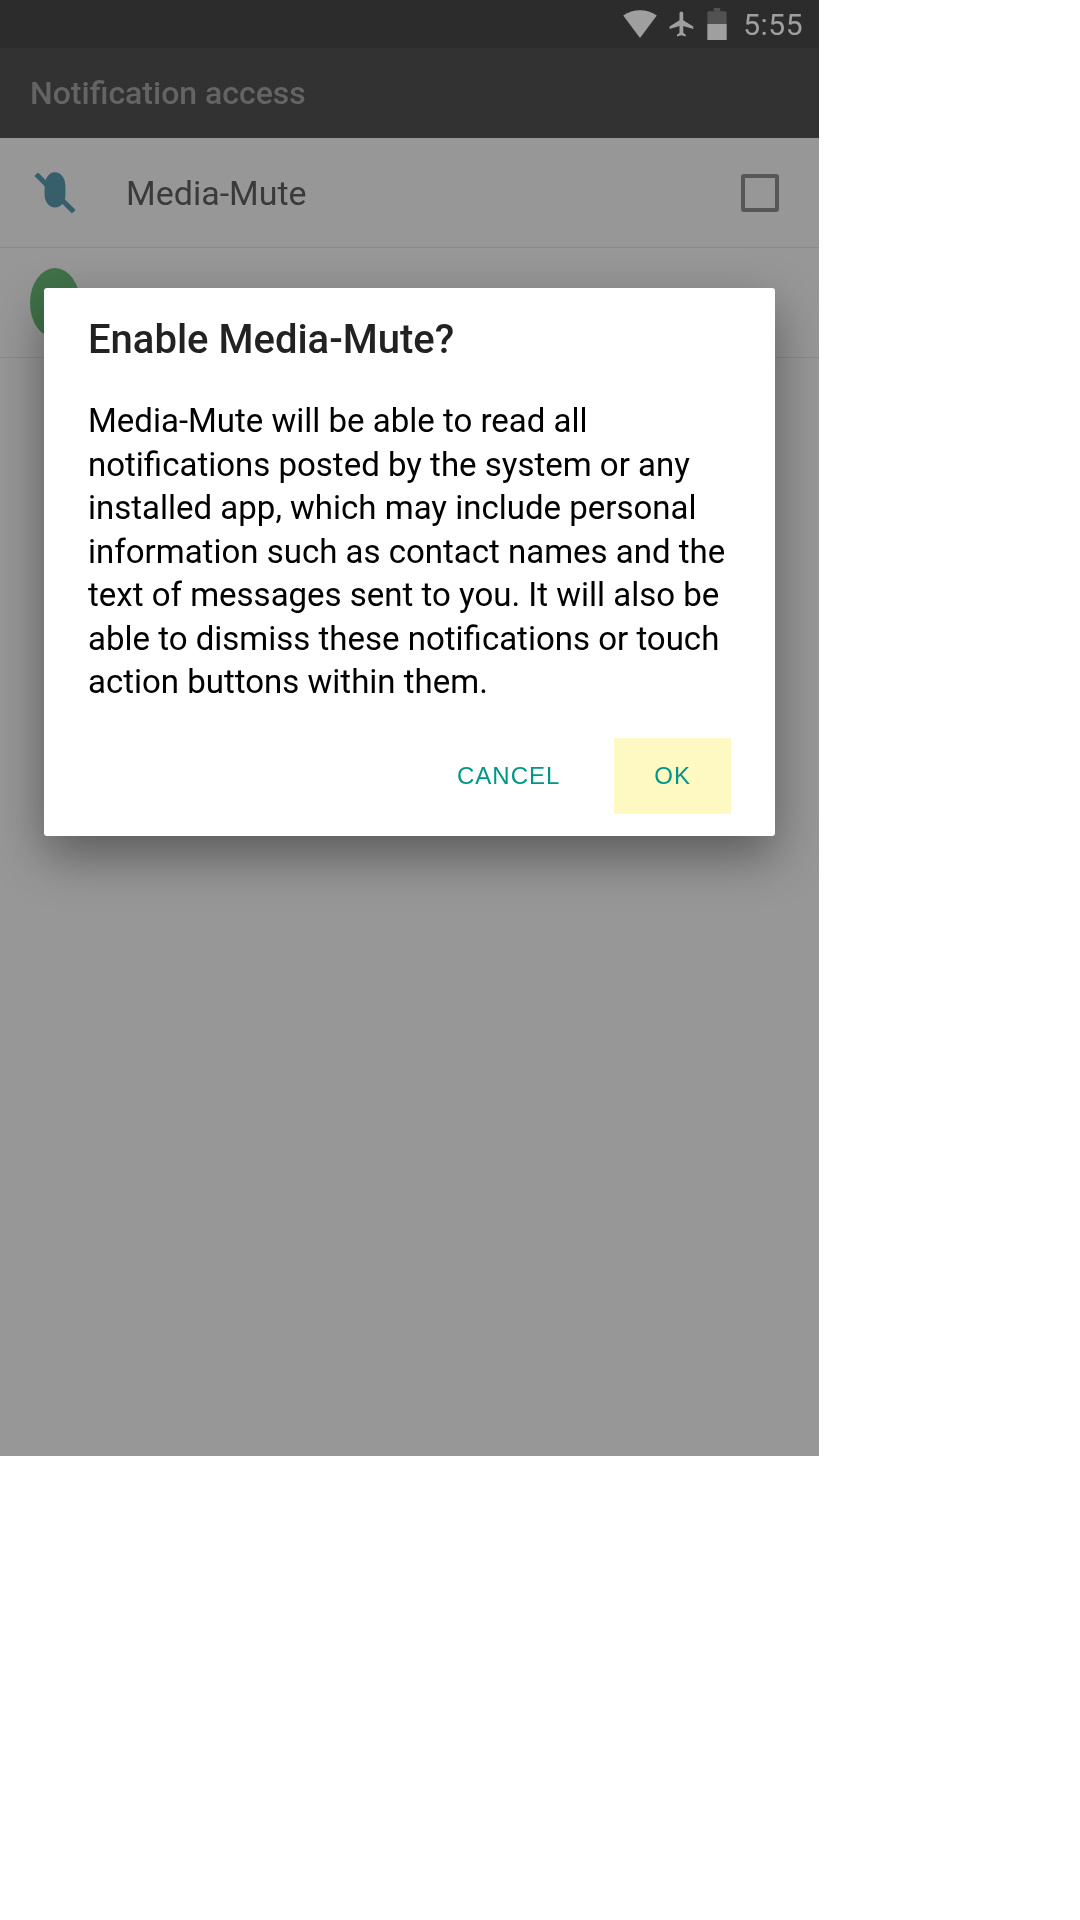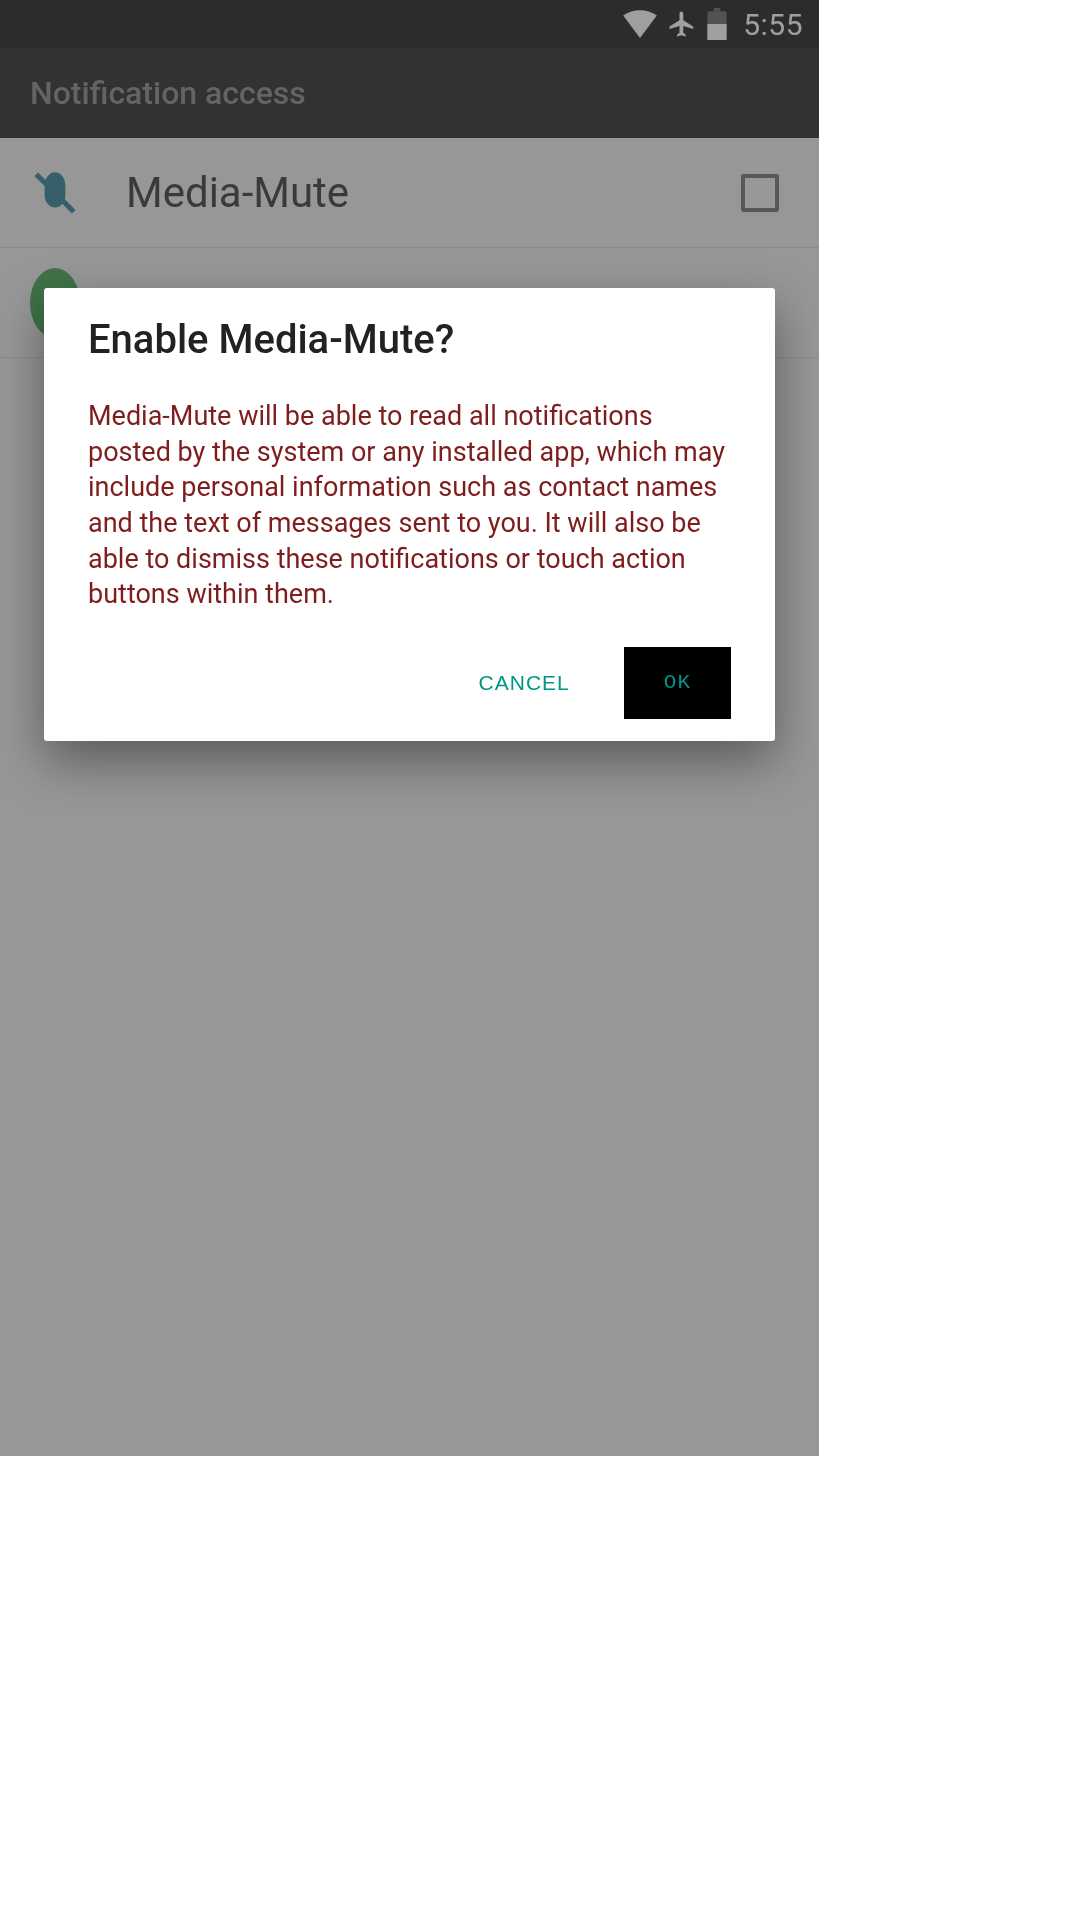--- a/index.html
+++ b/index.html
@@ -13,35 +13,35 @@
     .wifi-icon svg, .airplane-icon svg, .battery-icon svg { display: block; }
 
     
     .app-bar { background: #0e0e0e; height: 90px; display: flex; align-items: center; padding: 0 30px; }
     .app-bar-title { color: #7c7c7c; font-size: 32px; font-weight: 500; }
 
     
     .list { background: #eeeeee; }
     .list-item { display: flex; align-items: center; height: 110px; padding: 0 30px 0 30px; border-bottom: 1px solid #d0d0d0; }
     .list-item .app-icon { width: 50px; height: 50px; margin-right: 46px; display: flex; align-items: center; justify-content: center; }
-    .list-item .app-label { font-size: 42px; color: #212121; font-weight: 400; flex: 1; }
+    .list-item .app-label { font-size: 34px; color: #212121; font-weight: 400; flex: 1; }
     .list-checkbox { width: 38px; height: 38px; border: 4px solid #5f5f5f; border-radius: 3px; margin-right: 10px; }
 
     .list-item.second .app-icon-circle { width: 70px; height: 70px; background: #2e9c3f; border-radius: 50%; }
 
     
     .scrim { position: absolute; inset: 0; background: rgba(80,80,80,0.55); }
 
     
     .dialog { position: absolute; left: 44px; right: 44px; top: 288px; background: #ffffff; border-radius: 3px; box-shadow: 0 20px 50px rgba(0,0,0,0.4); padding: 28px 44px 22px; }
     .dialog-title { font-size: 40px; font-weight: 500; color: #222222; margin-bottom: 36px; }
-    .dialog-body { font-size: 27px; line-height: 1.32; color: #7f1d1d; margin-bottom: 34px; }
+    .dialog-body { font-size: 33px; line-height: 1.32; color: #000000; margin-bottom: 34px; }
     .dialog-actions { display: flex; justify-content: flex-end; gap: 24px; }
-    .dialog-btn { border: none; background: transparent; font-size: 21px; font-weight: 500; letter-spacing: 1px; padding: 24px 30px; color: #009688; cursor: pointer; }
-    .dialog-btn.ok { background: #000000; padding: 24px 40px; font-family: Liberation Mono, monospace; }
+    .dialog-btn { border: none; background: transparent; font-size: 24px; font-weight: 500; letter-spacing: 1px; padding: 24px 30px; color: #009688; cursor: pointer; }
+    .dialog-btn.ok { background: #fef9c3; padding: 24px 40px; }
 
     
     .nav-bar { position: absolute; bottom: 0; left: 0; right: 0; height: 98px; background: #000000; display: flex; align-items: center; justify-content: space-around; padding: 0 60px; }
     .nav-btn { width: 60px; height: 60px; display: flex; align-items: center; justify-content: center; color: #ffffff; }
 
     
     .bg-stack { position: absolute; inset: 0; }
   </style>
 </head>
 <body>

